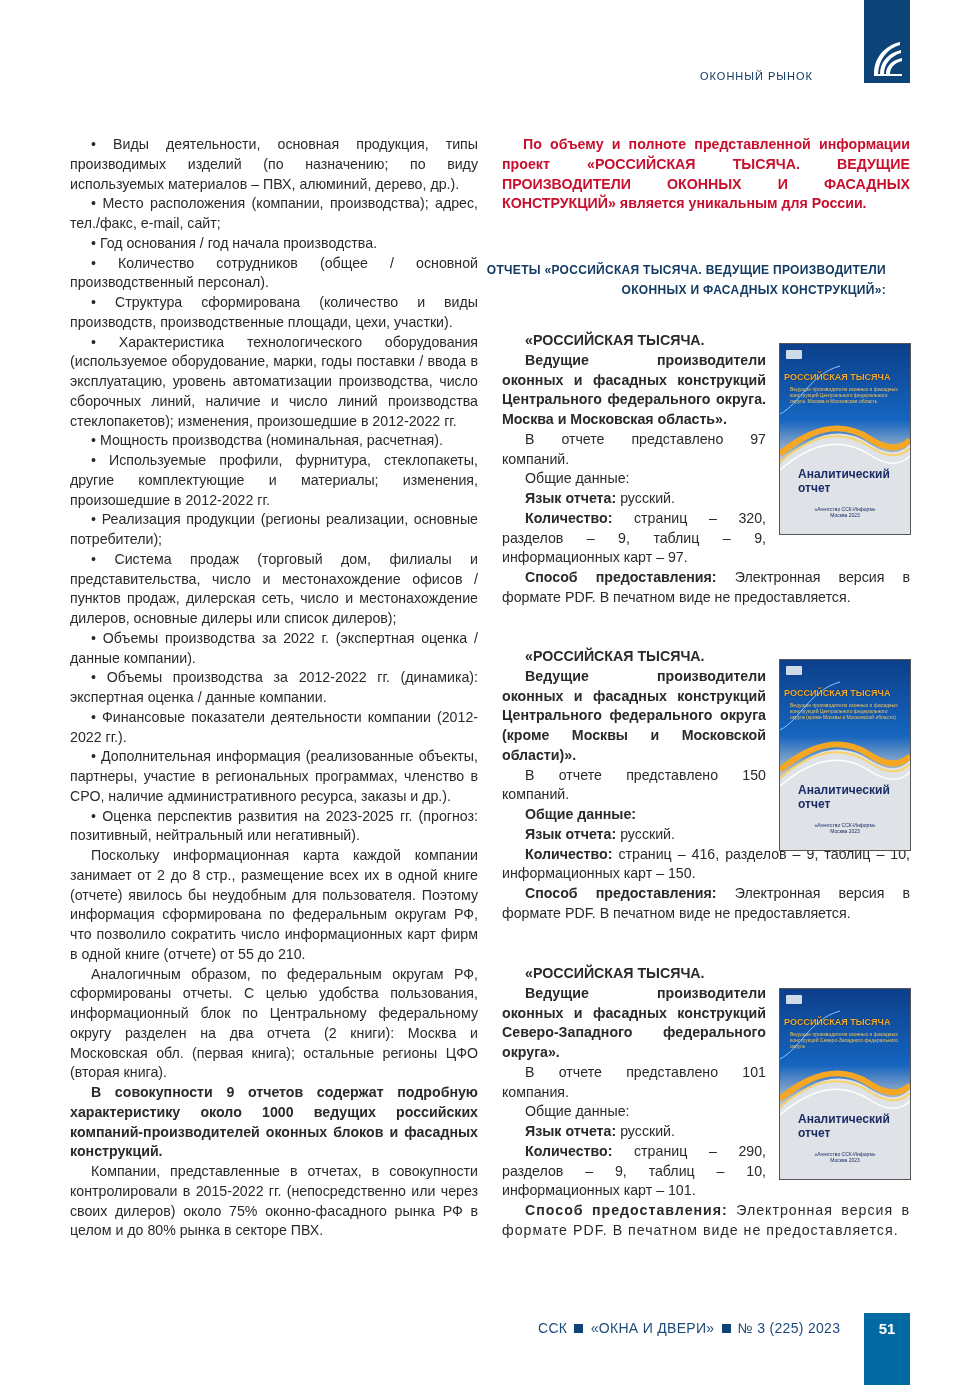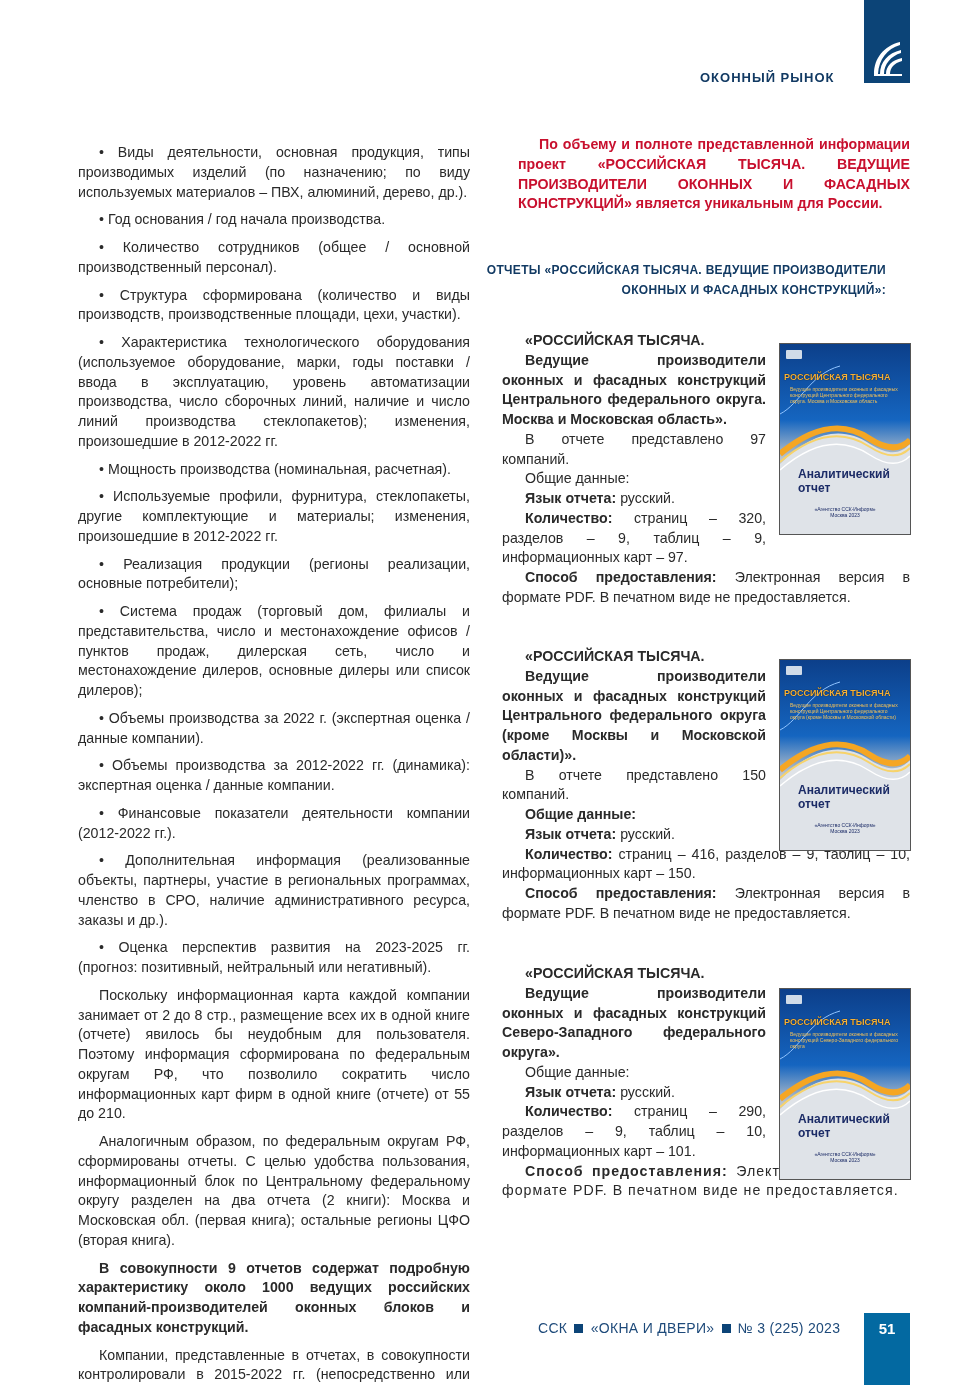--- a/index.html
+++ b/index.html
@@ -1,26 +1,26 @@
 <!DOCTYPE html>
 <html><head>
   <meta charset="utf-8">
   <style>
     html, body { margin: 0; padding: 0; background: #ffffff; }
     body { width: 980px; height: 1385px; position: relative; overflow: hidden;
       font-family: "Liberation Sans", sans-serif; color: #2a2a2a; }
-    .header-section { position: absolute; left: 700px; top: 70px; font-size: 13px; font-weight: bold;
+    .header-section { position: absolute; left: 700px; top: 70px; font-size: 11px; font-weight: normal;
       letter-spacing: 1px; color: #123a63; }
     .logo-box { position: absolute; left: 864px; top: 0; width: 46px; height: 83px; background: #0c4477; }
     .logo-box svg { position: absolute; left: 6px; top: 38px; }
     .col-left { position: absolute; left: 70px; top: 135px; width: 408px; font-size: 14.2px; line-height: 19.75px; }
-    .col-left p { margin: 8px; text-align: justify; text-indent: 21px; }
+    .col-left p { margin: 0; text-align: justify; text-indent: 21px; }
     .col-left p.bold { font-weight: bold; }
     .col-right { position: absolute; left: 502px; top: 135px; width: 408px; font-size: 14.2px; line-height: 19.75px; }
-    .intro { color: #c8102e; font-weight: bold; text-align: justify; margin-left: 16px; }
+    .intro { color: #c8102e; font-weight: bold; text-align: justify; }
     .intro p { margin: 0; text-indent: 21px; }
     .reports-title { position: absolute; left: 478px; top: 260px; width: 408px; text-align: right;
       font-size: 12px; line-height: 20px; font-weight: bold; color: #123a63; letter-spacing: 0.3px; }
     .report { position: absolute; left: 502px; width: 408px; font-size: 14.2px; line-height: 19.75px; }
     .report p { margin: 0; text-indent: 23px; text-align: justify; }
     .report .b { font-weight: bold; }
     .report .narrow { width: 264px; }
     .report .spaced { letter-spacing: 1px; }
     .cover { position: absolute; width: 130px; height: 190px; border: 1px solid #555; overflow: hidden;
       background: linear-gradient(180deg, #0c3f8a 0%, #1565c0 40%, #bcc4cc 60%, #e8eaed 100%); }
@@ -45,20 +45,21 @@
   <svg width="34" height="40" viewBox="0 0 34 40">
     <path d="M4 36 C4 20 14 8 30 4 L30 7 C17 11 9 21 8 36 Z" fill="#ffffff"></path>
     <path d="M10 36 C10 24 18 15 31 12 L31 15 C21 18 14 26 14 36 Z" fill="#ffffff"></path>
     <path d="M16 36 C16 28 22 22 32 20 L32 23 C24 25 20 30 20 36 Z" fill="#ffffff"></path>
     <rect x="4" y="36" width="28" height="2" fill="#ffffff"></rect>
   </svg>
 </div>
 
 <div class="col-left">
   <p>• Виды деятельности, основная продукция, типы производимых изделий (по назначению; по виду используемых материалов – ПВХ, алюминий, дерево, др.).</p>
+  <p>• Место расположения (компании, производства); адрес, тел./факс, e-mail, сайт;</p>
   <p>• Год основания / год начала производства.</p>
   <p>• Количество сотрудников (общее / основной производственный персонал).</p>
   <p>• Структура сформирована (количество и виды производств, производственные площади, цехи, участки).</p>
   <p>• Характеристика технологического оборудования (используемое оборудование, марки, годы поставки / ввода в эксплуатацию, уровень автоматизации производства, число сборочных линий, наличие и число линий производства стеклопакетов); изменения, произошедшие в 2012-2022 гг.</p>
   <p>• Мощность производства (номинальная, расчетная).</p>
   <p>• Используемые профили, фурнитура, стеклопакеты, другие комплектующие и материалы; изменения, произошедшие в 2012-2022 гг.</p>
   <p>• Реализация продукции (регионы реализации, основные потребители);</p>
   <p>• Система продаж (торговый дом, филиалы и представительства, число и местонахождение офисов / пунктов продаж, дилерская сеть, число и местонахождение дилеров, основные дилеры или список дилеров);</p>
   <p>• Объемы производства за 2022 г. (экспертная оценка / данные компании).</p>
   <p>• Объемы производства за 2012-2022 гг. (динамика): экспертная оценка / данные компании.</p>
@@ -123,20 +124,21 @@
   <div class="clogo"></div>
   <div class="ct">РОССИЙСКАЯ ТЫСЯЧА</div>
   <div class="cs">Ведущие производители оконных и фасадных конструкций Центрального федерального округа (кроме Москвы и Московской области)</div>
   <div class="ca">Аналитический отчет</div>
   <div class="cp"><span>«Агентство ССК-Информ»</span><br><span>Москва 2023</span></div>
 </div>
 
 <div class="report" style="top:964px;">
   <p class="b">«РОССИЙСКАЯ ТЫСЯЧА.</p>
   <p class="b narrow">Ведущие производители оконных и фасадных конструкций Северо-Западного федерального округа».</p>
+  <p class="narrow">В отчете представлено 101 компания.</p>
   <p>Общие данные:</p>
   <p><span class="b">Язык отчета:</span><span> русский.</span></p>
   <p class="narrow"><span class="b">Количество:</span><span> страниц – 290, разделов – 9, таблиц – 10, информационных карт – 101.</span></p>
   <p class="spaced"><span class="b">Способ предоставления:</span><span> Электронная версия в формате PDF. В печатном виде не предоставляется.</span></p>
 </div>
 <div class="cover" style="left:779px; top:988px;">
   <svg width="130" height="190" viewBox="0 0 130 190">
     <path d="M0 120 C30 90 60 80 90 100 C110 112 120 110 130 100 L130 190 L0 190 Z" fill="#dfe3e8"></path>
     <path d="M0 110 C30 85 60 75 90 95 C110 108 122 104 130 96" stroke="#f5a623" stroke-width="6" fill="none"></path>
     <path d="M0 118 C30 92 60 83 90 103 C110 116 122 112 130 104" stroke="#f7d36a" stroke-width="2" fill="none"></path>

